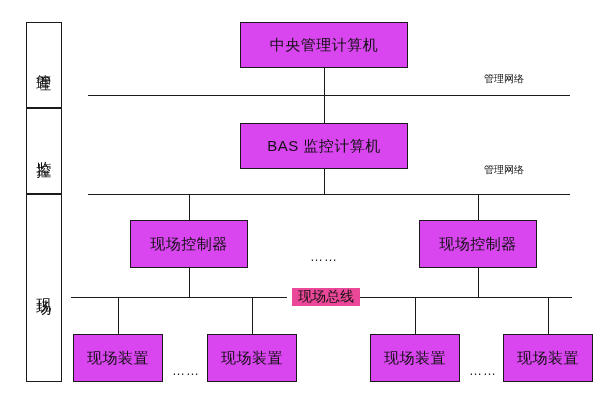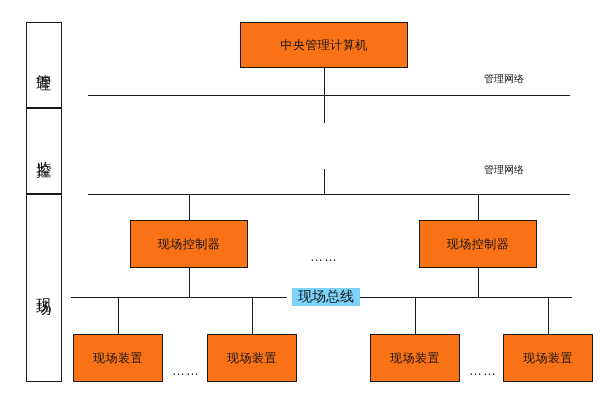--- a/index.html
+++ b/index.html
@@ -14,26 +14,26 @@
     background: #ffffff;
     font-family: "Liberation Sans", "DejaVu Sans", sans-serif;
     overflow: hidden;
   }
 
   
   .box {
     position: absolute;
     box-sizing: border-box;
     border: 1.6px solid #1a1a1a;
-    background: #f97316;
+    background: #d946ef;
     display: flex;
     align-items: center;
     justify-content: center;
     color: #111111;
-    font-size: 12px;
+    font-size: 15px;
     letter-spacing: 0.5px;
     white-space: nowrap;
     z-index: 3;
   }
 
   
   .tier {
     position: absolute;
     left: 26px;
     width: 36px;
@@ -74,21 +74,21 @@
     font-size: 10px;
     color: #111111;
     white-space: nowrap;
     z-index: 5;
   }
   .buslabel {
     position: absolute;
     font-size: 14px;
     color: #111111;
     white-space: nowrap;
-    background: #7dd3fc;
+    background: #ec4899;
     padding: 0 6px;
     z-index: 5;
     text-align: right;
   }
   .dots {
     position: absolute;
     font-size: 13px;
     color: #222222;
     letter-spacing: 1px;
     white-space: nowrap;
@@ -115,20 +115,21 @@
   <div class="box" style="left:240px; width:168px; top:22px; height:46px;">中央管理计算机</div>
 
   <div class="vline" style="left:324px; top:68px; height:27px;"></div>
 
   <div class="hline" style="left:88px; top:95px; width:482px;"></div>
 
   <div class="netlabel" style="left:484px; top:72px;">管理网络</div>
 
   <div class="vline" style="left:324px; top:95px; height:28px;"></div>
 
+  <div class="box" style="left:240px; width:168px; top:123px; height:46px;">BAS 监控计算机</div>
 
   <div class="vline" style="left:324px; top:169px; height:25px;"></div>
 
   <div class="hline" style="left:88px; top:194px; width:482px;"></div>
 
   <div class="netlabel" style="left:484px; top:163px;">管理网络</div>
 
   <div class="vline" style="left:189px; top:194px; height:26px;"></div>
   <div class="vline" style="left:478px; top:194px; height:26px;"></div>
 

